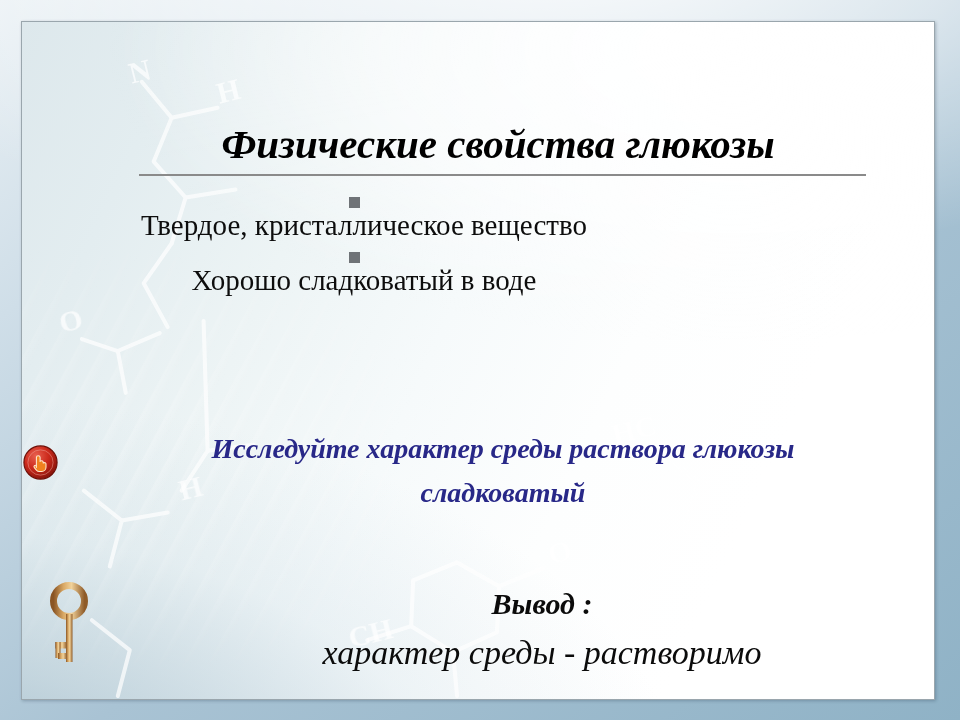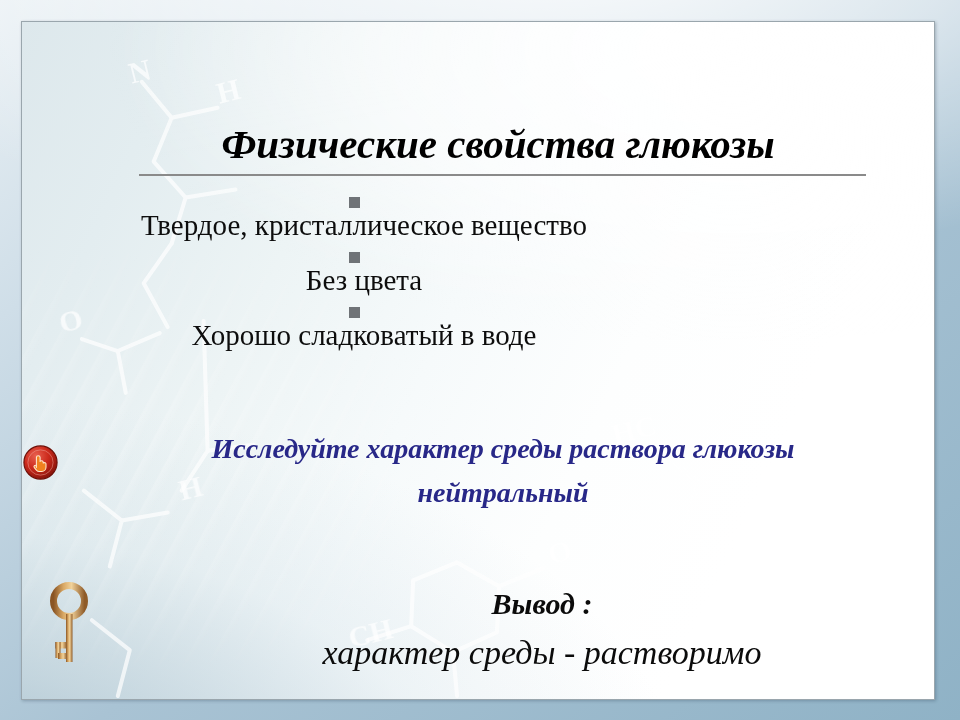--- a/index.html
+++ b/index.html
@@ -284,24 +284,20 @@
       <div class="title-rule"></div>
     </div>
 
     <ul class="bullets">
       <li class="bullet-row">
         <span class="bullet-mark"></span>
         <span class="bullet-text">Твердое, кристаллическое вещество</span>
       </li>
       <li class="bullet-row">
         <span class="bullet-mark"></span>
-        <span class="bullet-text">Без цвета</span>
-      </li>
-      <li class="bullet-row">
-        <span class="bullet-mark"></span>
         <span class="bullet-text">Хорошо сладковатый в воде</span>
       </li>
     </ul>
 
     <div class="instruction">
 
       <span class="hand-badge">
         <svg viewBox="0 0 35 35" aria-hidden="true">
           <defs>
             <radialGradient id="handBadgeGrad" cx="36%" cy="30%" r="78%">
@@ -312,21 +308,21 @@
           </defs>
           <circle cx="17.5" cy="17.5" r="16.6" fill="url(#handBadgeGrad)" stroke="#6d0f07" stroke-width="1.1"></circle>
           <circle cx="17.5" cy="17.5" r="12.6" fill="none" stroke="#f0a89c" stroke-width="0.9" opacity="0.55"></circle>
           <path d="M13.4 22.6 L13.4 12.6 a1.85 1.85 0 0 1 3.7 0 L17.1 16.4 l0.9 -0.5 a1.5 1.5 0 0 1 2.2 1.3 l0 0.8 l1 -0.3 a1.4 1.4 0 0 1 1.8 1.35 l0 3.1 a4.3 4.3 0 0 1 -4.3 4.3 l-2.3 0 a4.0 4.0 0 0 1 -3.0 -1.4 l-2.1 -2.5 a1.35 1.35 0 0 1 1.9 -1.9 Z" fill="#f0821f" stroke="#ffe9d2" stroke-width="1.05" stroke-linejoin="round"></path>
         </svg>
       </span>
 
       <p class="instruction-text">
         <span>Исследуйте характер среды раствора глюкозы</span>
         <br>
-        <span>нейтральный</span>
+        <span>сладковатый</span>
       </p>
     </div>
 
     <span class="key-icon">
       <svg viewBox="0 0 46 92" aria-hidden="true">
         <defs>
           <linearGradient id="keyGrad" x1="0" y1="0" x2="1" y2="0">
             <stop offset="0%" stop-color="#8a5524"></stop>
             <stop offset="32%" stop-color="#d9a864"></stop>
             <stop offset="58%" stop-color="#f1d29a"></stop>

